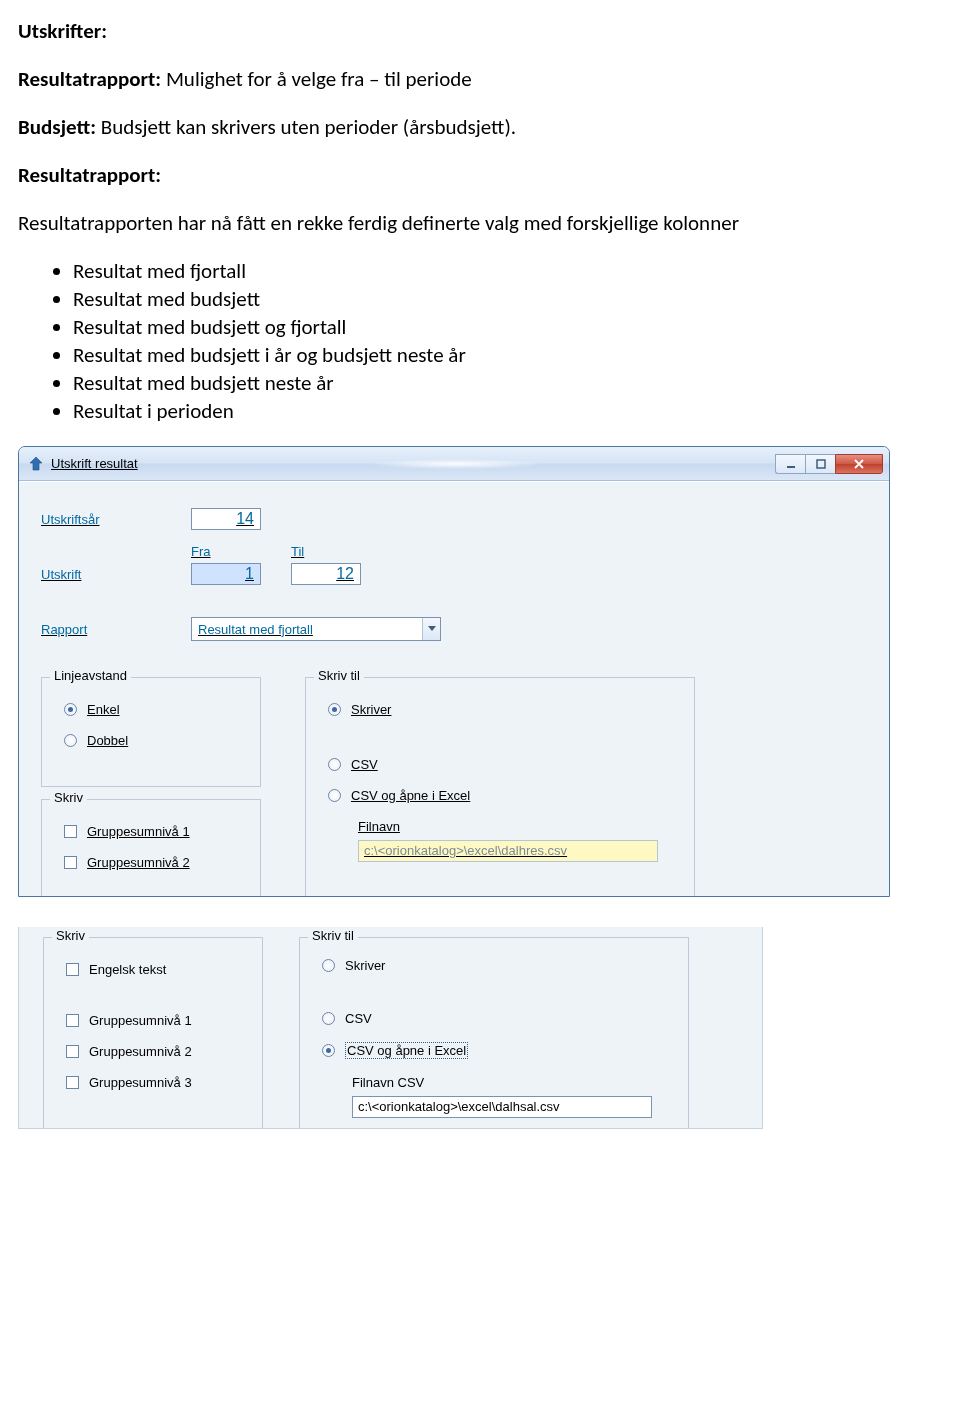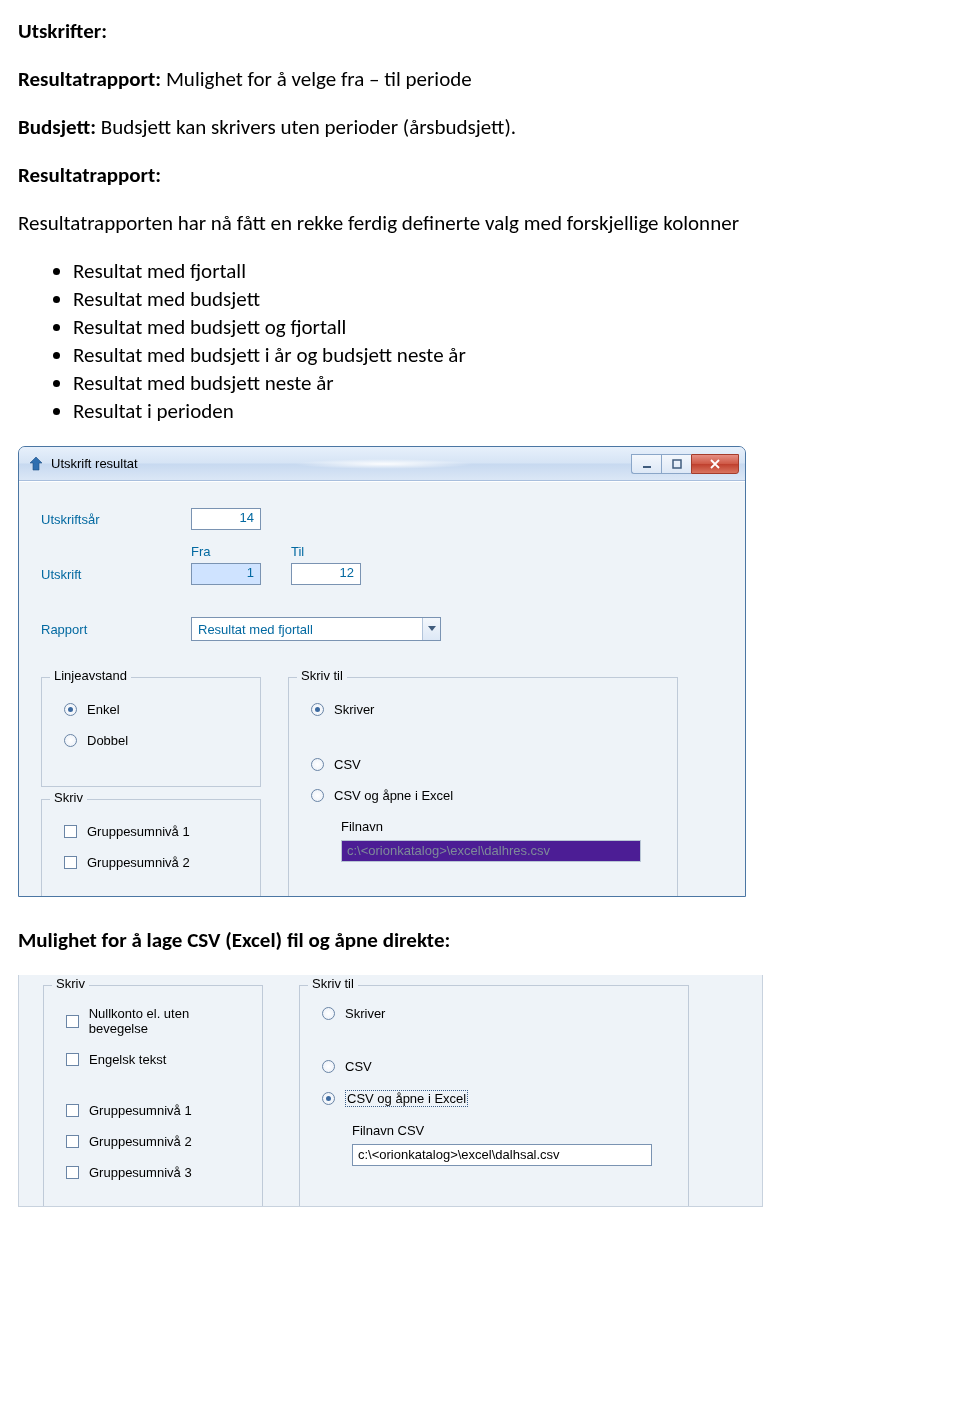--- a/index.html
+++ b/index.html
@@ -29,27 +29,28 @@
     margin: 8px 0 22px 0;
     padding-left: 55px;
     font-size: 21px;
   }
   ul.bullets li {
     margin: 2px 0;
   }
 
   
   .win7 {
-    width: 728px;
+    width: 872px;
     margin: 0 0 30px 0;
     border: 1px solid #4b76a3;
     border-radius: 7px 7px 0 0;
     box-shadow: 0 0 0 1px rgba(255,255,255,.4) inset;
     background: linear-gradient(#d9e6f6, #c7d7ec);
     font-family: "Segoe UI", Tahoma, Arial, sans-serif;
+    text-decoration: underline;
   }
   .titlebar {
     height: 34px;
     display: flex;
     align-items: center;
     padding: 0 6px 0 8px;
     background: linear-gradient(#e7f0fb, #d6e4f5 48%, #c7d9f0 52%, #dbe7f6);
     border-radius: 6px 6px 0 0;
     border-bottom: 1px solid #a8bedd;
   }
@@ -108,42 +109,42 @@
     font-size: 13px;
   }
   .col-fra { width: 100px; }
   .col-til { width: 100px; }
   .headerlbl { font-size: 13px; }
   .txt {
     background: #fff;
     border: 1px solid #7a93b2;
     height: 22px;
     padding: 1px 6px;
-    font-size: 13px;
+    font-size: 16px;
     text-align: right;
   }
   .txt.sel { background: #cfe3ff; }
   .txt.w70 { width: 70px; }
   .combo {
     display: flex; align-items: center;
     width: 250px; height: 24px;
     border: 1px solid #7a93b2;
     background: #fff;
   }
   .combo .combo-text {
     flex: 1; padding: 2px 6px; font-size: 13px;
   }
   .combo .combo-btn {
     width: 18px; height: 100%;
     border-left: 1px solid #b2c4da;
     background: linear-gradient(#f3f7fc, #dde8f6);
     display:flex; align-items:center; justify-content:center;
   }
   .group-row {
-    display: flex; gap: 27px; margin-top: 8px;
+    display: flex; gap: 44px; margin-top: 8px;
   }
   .fieldset {
     border: 1px solid #bfcad8;
     padding: 14px 14px 10px 14px;
     position: relative;
     min-height: 110px;
   }
   .fieldset .legend {
     position: absolute; top: -10px; left: 8px;
     background: #eef3f8;
@@ -173,21 +174,21 @@
     width: 13px; height: 13px;
     border: 1px solid #6a85a6;
     background: #fff;
   }
   .sublabel {
     font-size: 13px; margin: 4px 0 6px 38px;
   }
   .disabled-input {
     width: 300px; height: 22px;
     border: 1px solid #b8c5d4;
-    background: #4c1d95;
+    background: #fef9c3;
     color: #7d8a99;
     padding: 2px 5px;
     font-size: 13px;
     margin-left: 38px;
   }
 
   
   .win7b {
     border: 1px solid #c8d2de;
     border-top: none;
@@ -350,29 +351,24 @@
             <span>CSV og åpne i Excel</span>
           </div>
           <div class="sublabel">Filnavn</div>
           <div class="disabled-input">c:\&lt;orionkatalog&gt;\excel\dalhres.csv</div>
         </div>
       </div>
 
     </div>
   </div>
 
-  <p class="doc-heading" style="margin-top:10px;">Mulighet for å lage CSV (Excel) fil og åpne direkte:</p>
 
   <div class="win7b">
     <div class="fieldset fs2a" style="border-bottom:none;">
       <div class="legend">Skriv</div>
-      <div class="check" style="margin-top:6px">
-        <span class="box"></span>
-        <span>Nullkonto el. uten bevegelse</span>
-      </div>
       <div class="check">
         <span class="box"></span>
         <span>Engelsk tekst</span>
       </div>
       <div style="height:10px"></div>
       <div class="check">
         <span class="box"></span>
         <span>Gruppesumnivå 1</span>
       </div>
       <div class="check">

